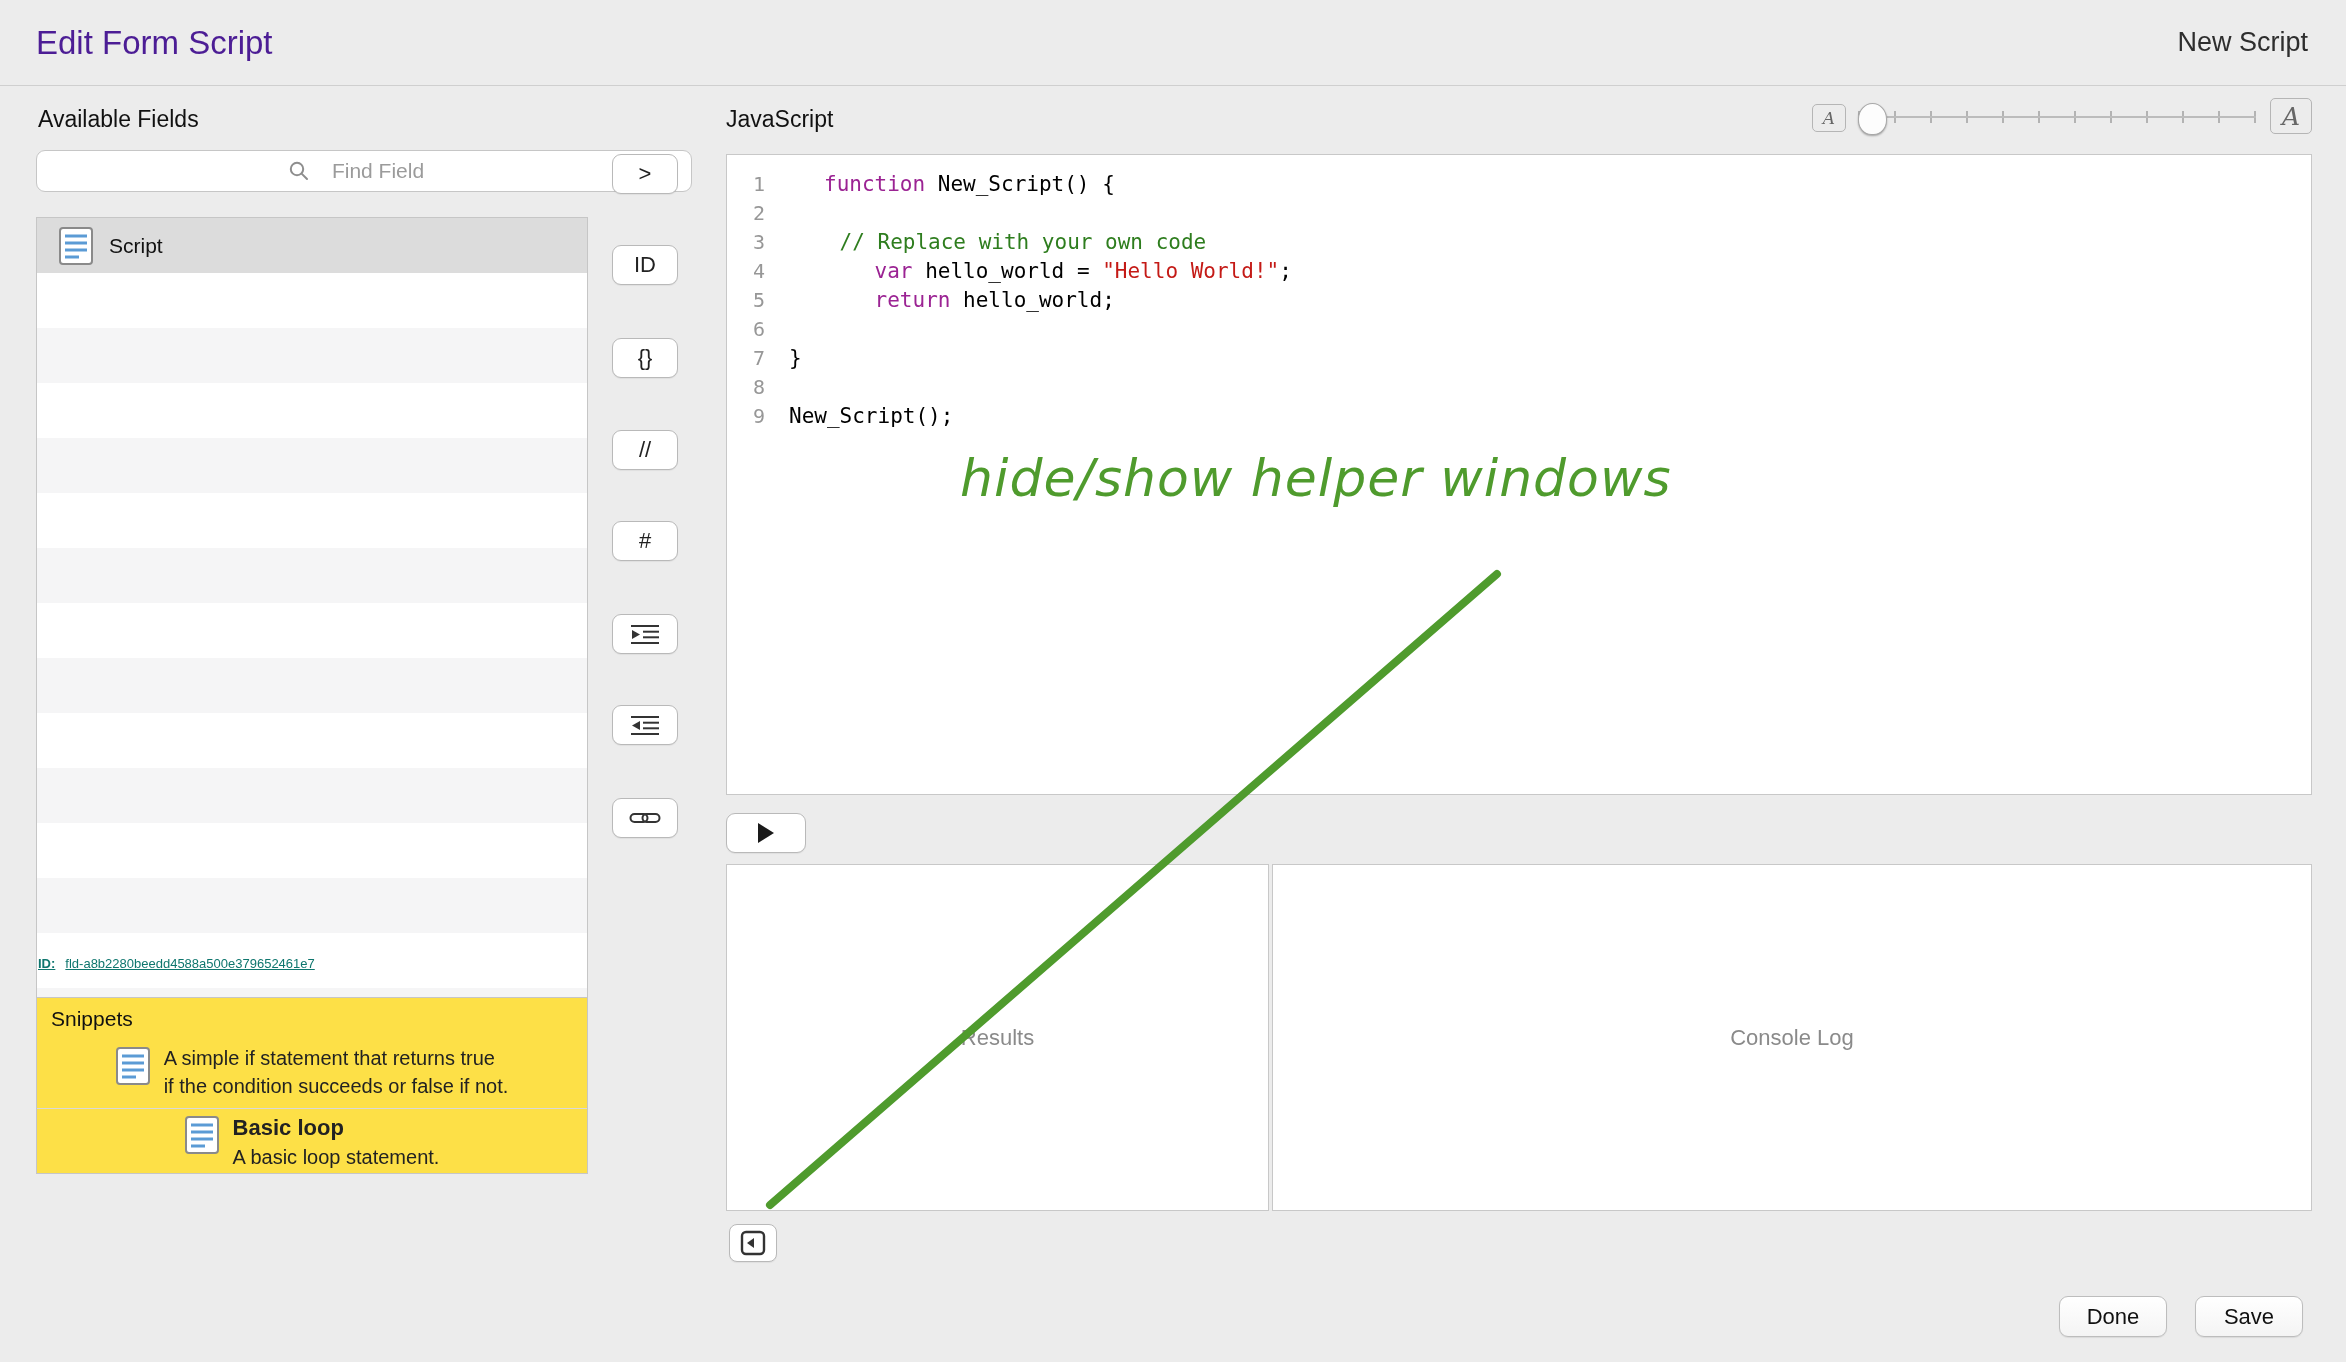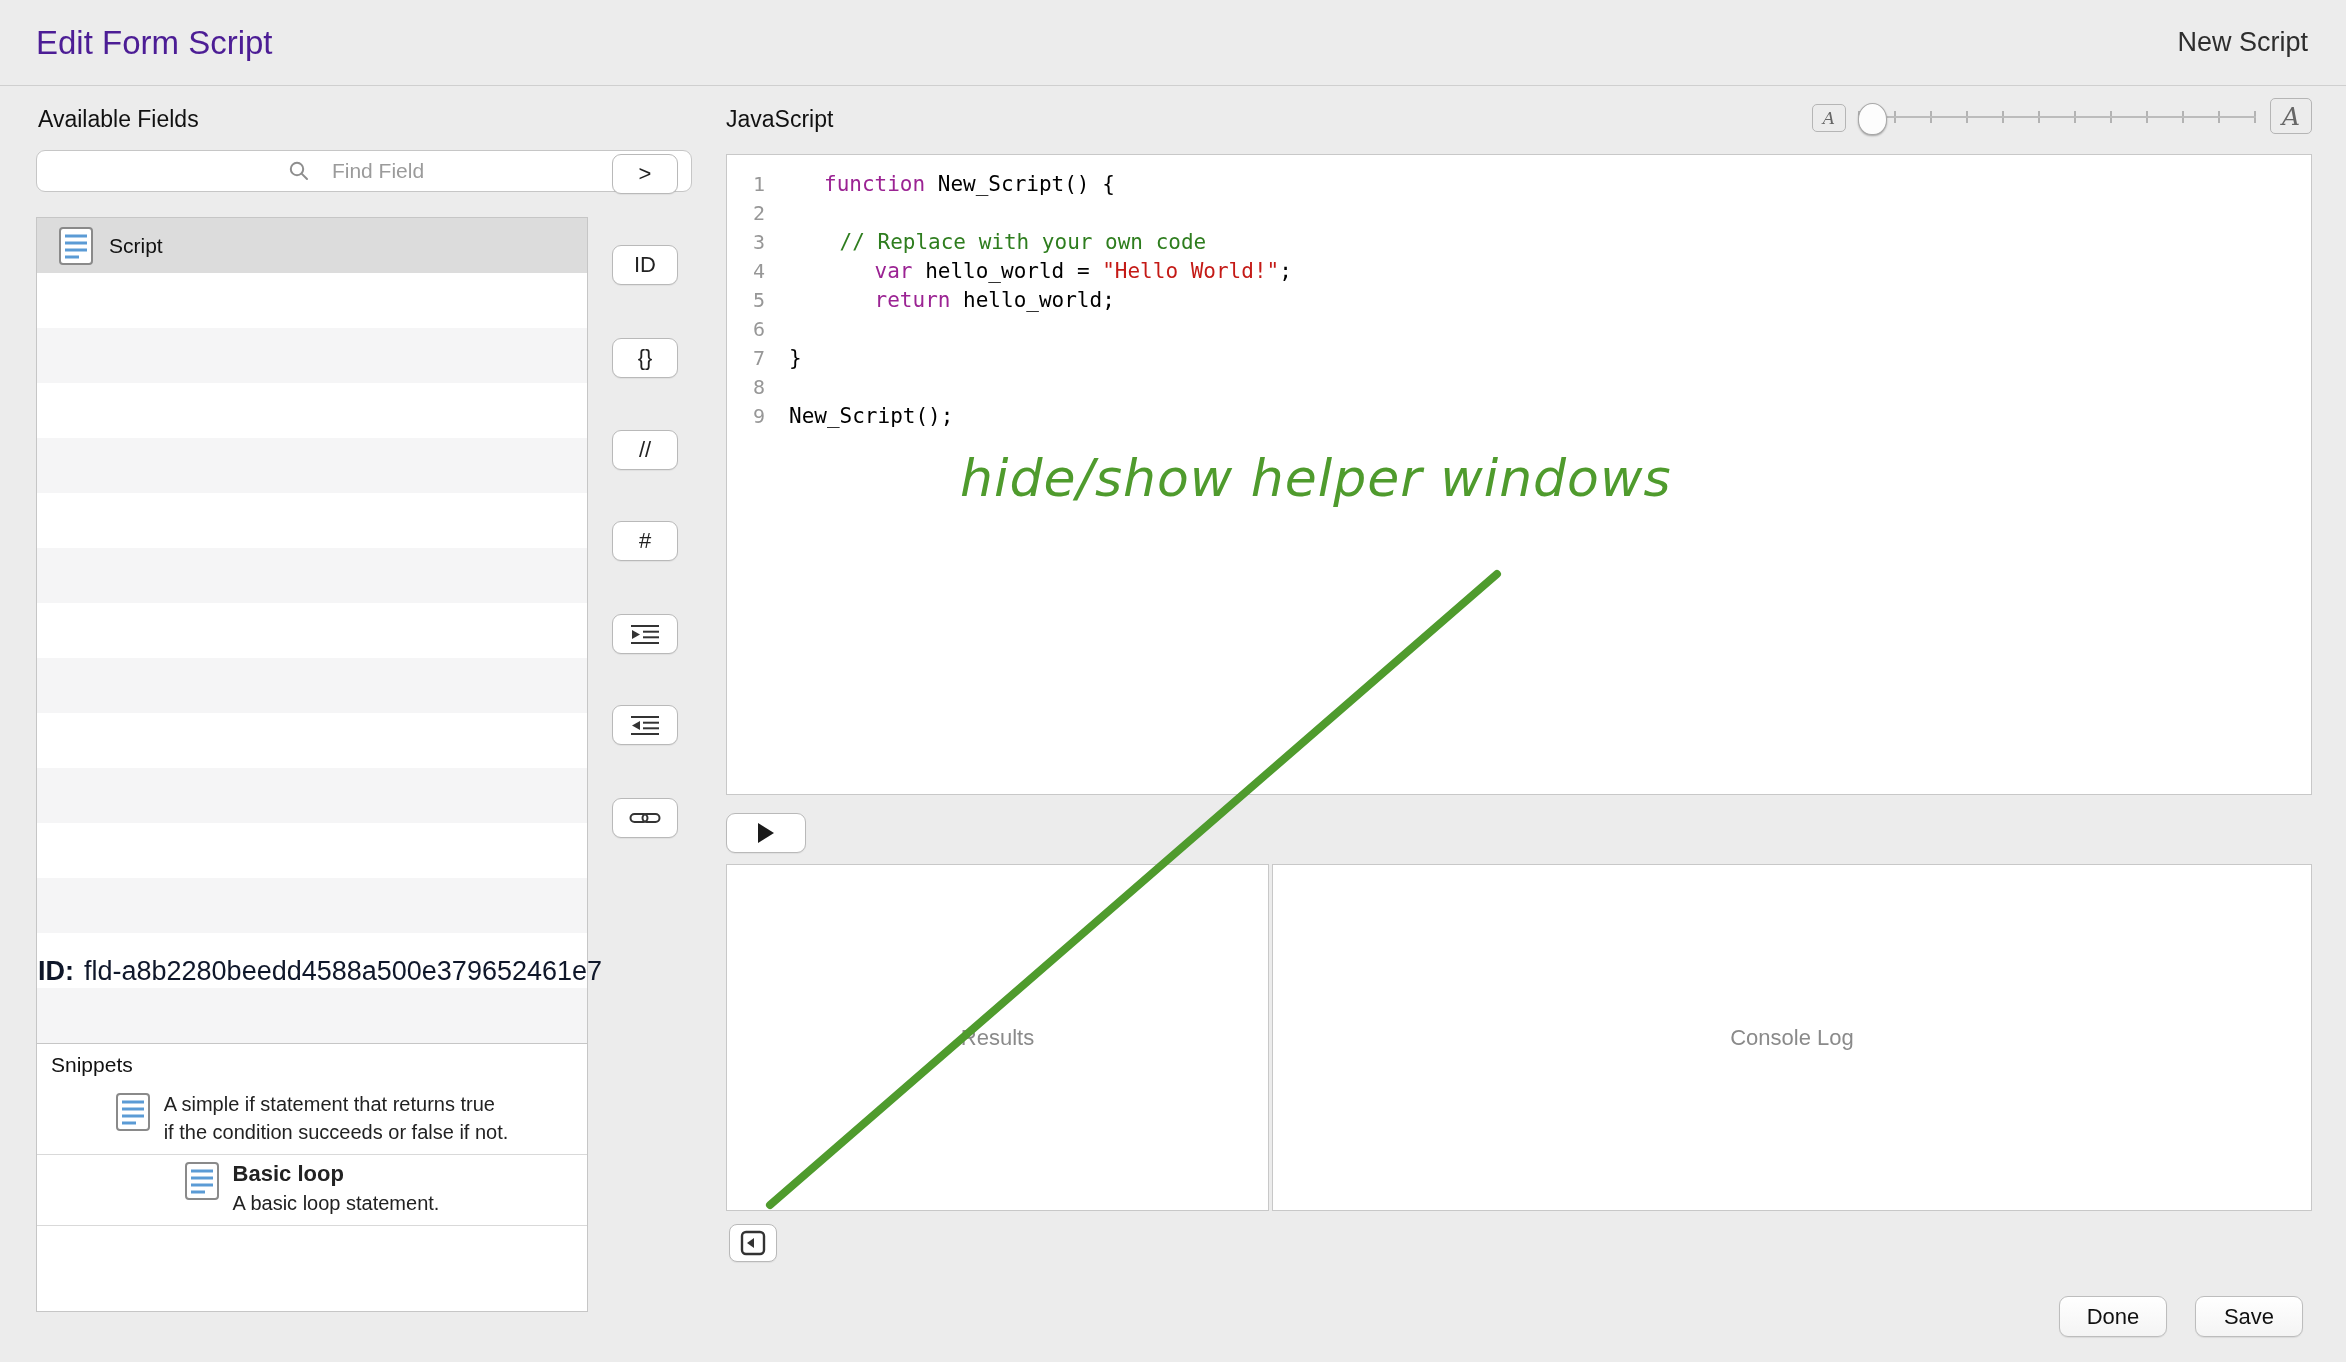--- a/index.html
+++ b/index.html
@@ -20,24 +20,24 @@
   .search input::placeholder{color:#9b9b9b;}
   .search .mag{position:absolute;left:50%;margin-left:-76px;top:9px;}
 
   .fields-list{position:absolute;left:36px;top:217px;width:552px;height:912px;background:#fff;
           border:1px solid #c6c6c6;box-sizing:border-box;overflow:hidden;}
   .row-selected{position:absolute;left:0;right:0;top:0;height:55px;background:#dcdcdc;
           display:flex;align-items:center;gap:16px;padding-left:22px;font-size:21px;color:#111;}
   .stripes{position:absolute;left:0;right:0;top:55px;bottom:0;
           background:repeating-linear-gradient(to bottom,#ffffff 0 55px,#f5f5f6 55px 110px);}
 
-  .id-line{position:absolute;left:38px;top:956px;font-size:27px;color:#0f172a;}
+  .id-line{position:absolute;left:38px;top:956px;font-size:13px;color:#0f766e;text-decoration:underline;}
   .id-line b{margin-right:10px;}
 
-  .snippets{position:absolute;left:36px;top:1043px;width:552px;height:269px;background:#ffffff;
+  .snippets{position:absolute;left:36px;top:997px;width:552px;height:177px;background:#fde047;
           border:1px solid #c6c6c6;box-sizing:border-box;overflow:hidden;}
   .snip-header{height:42px;line-height:42px;padding-left:14px;font-size:21px;color:#111;}
   .snip-item{display:flex;gap:14px;padding:4px 12px 8px 12px;border-bottom:1px solid #d9d9d9;align-items:flex-start;justify-content:center;}
   .snip-item .txt{font-size:20px;color:#222;line-height:28px;}
   .snip-item .txt .t{font-weight:700;font-size:22px;line-height:30px;}
   .snip-item svg{flex:0 0 auto;margin-top:3px;}
 
   
   .tb{position:absolute;left:612px;width:66px;height:40px;background:#fff;border:1px solid #b9b9b9;
       border-radius:9px;display:flex;align-items:center;justify-content:center;font-size:22px;color:#222;

